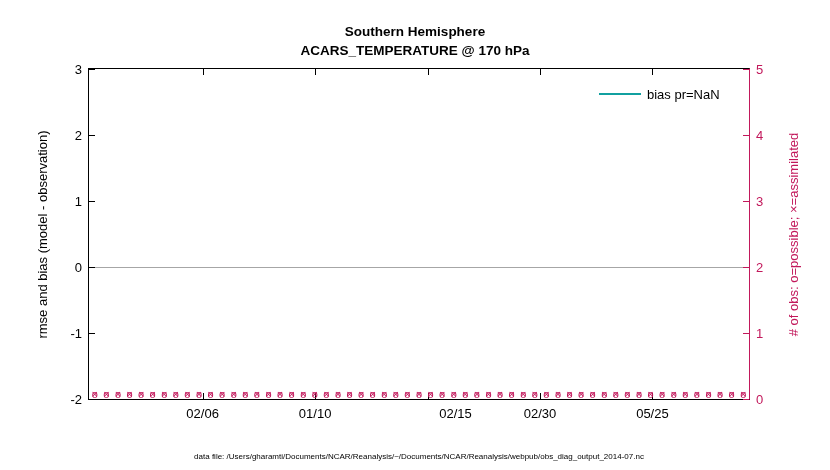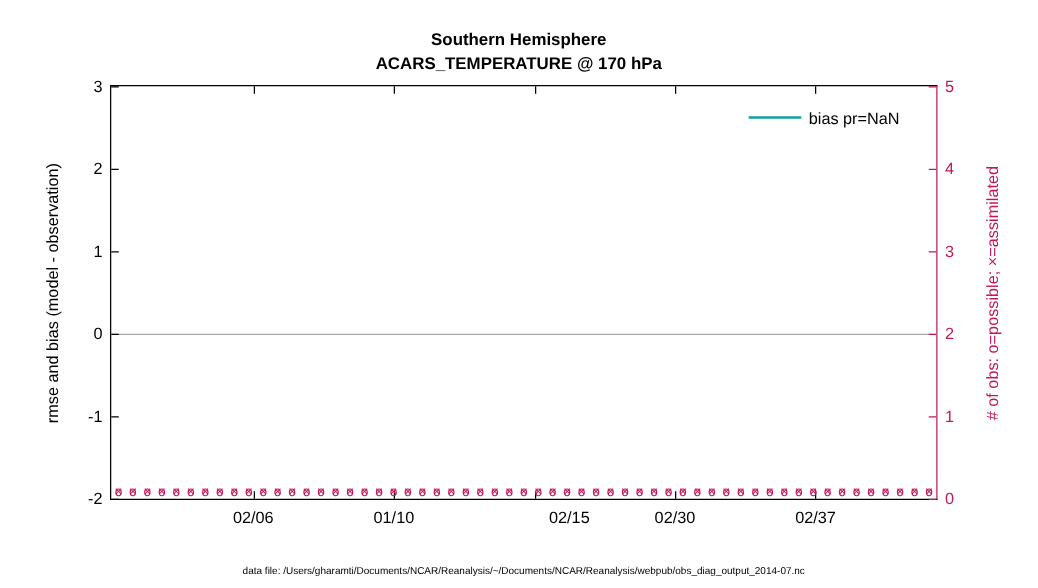--- a/index.html
+++ b/index.html
@@ -271,21 +271,21 @@
         <div class="tick tick-top" style="left: 226.116px;"></div>
         <div class="xlabel" style="left: 226.116px;">01/10</div>
         <div class="tick tick-bottom" style="left: 338.514px;"></div>
         <div class="tick tick-top" style="left: 338.514px;"></div>
         <div class="xlabel" style="left: 338.514px; margin-left: 28px;">02/15</div>
         <div class="tick tick-bottom" style="left: 450.978px;"></div>
         <div class="tick tick-top" style="left: 450.978px;"></div>
         <div class="xlabel" style="left: 450.978px;">02/30</div>
         <div class="tick tick-bottom" style="left: 563.442px;"></div>
         <div class="tick tick-top" style="left: 563.442px;"></div>
-        <div class="xlabel" style="left: 563.442px;">02/37</div>
+        <div class="xlabel" style="left: 563.442px;">05/25</div>
       </div>
 
     <div class="obs-series" id="obs-possible" style="bottom:-1px;">
         <span class="obs-marker" style="left: 0.877193%; top: 6px; color: rgb(194, 24, 91);">o</span>
         <span class="obs-marker" style="left: 2.63158%; top: 6px; color: rgb(194, 24, 91);">o</span>
         <span class="obs-marker" style="left: 4.38596%; top: 6px; color: rgb(194, 24, 91);">o</span>
         <span class="obs-marker" style="left: 6.14035%; top: 6px; color: rgb(194, 24, 91);">o</span>
         <span class="obs-marker" style="left: 7.89474%; top: 6px; color: rgb(194, 24, 91);">o</span>
         <span class="obs-marker" style="left: 9.64912%; top: 6px; color: rgb(194, 24, 91);">o</span>
         <span class="obs-marker" style="left: 11.4035%; top: 6px; color: rgb(194, 24, 91);">o</span>

